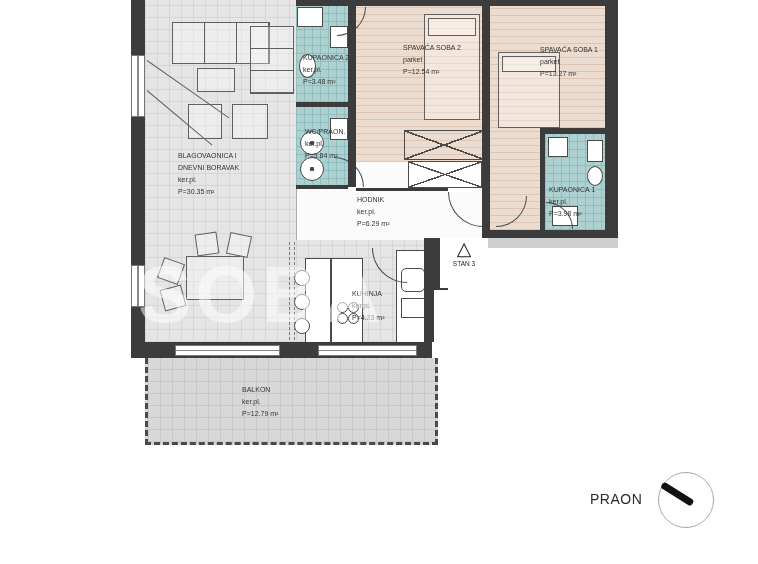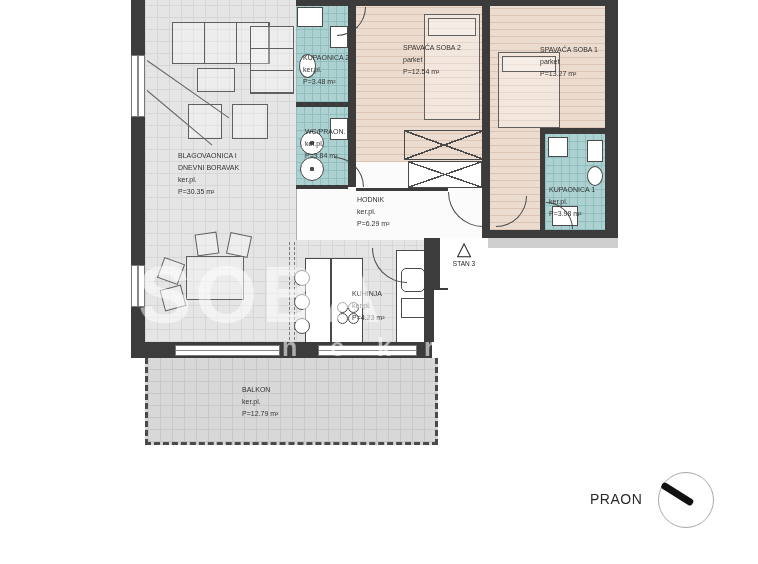--- a/index.html
+++ b/index.html
@@ -207,19 +207,18 @@
     <span>ker.pl.</span>
     <span>P=12.79 m²</span>
   </div>
 
   <div class="stanbox" style="left:440px;top:238px;width:48px;height:50px">
     <div class="stan-tri">△</div>
     <div class="stan-txt">STAN 3</div>
   </div>
 
   <div class="wm wm-brand">SOBA</div>
-  <div class="wm wm-sub">n e k r e t n i n e</div>
 
   <div class="north-label">PRAON</div>
   <div class="compass"></div>
   <div class="needle"></div>
 
 </div>
 
 </body></html>

